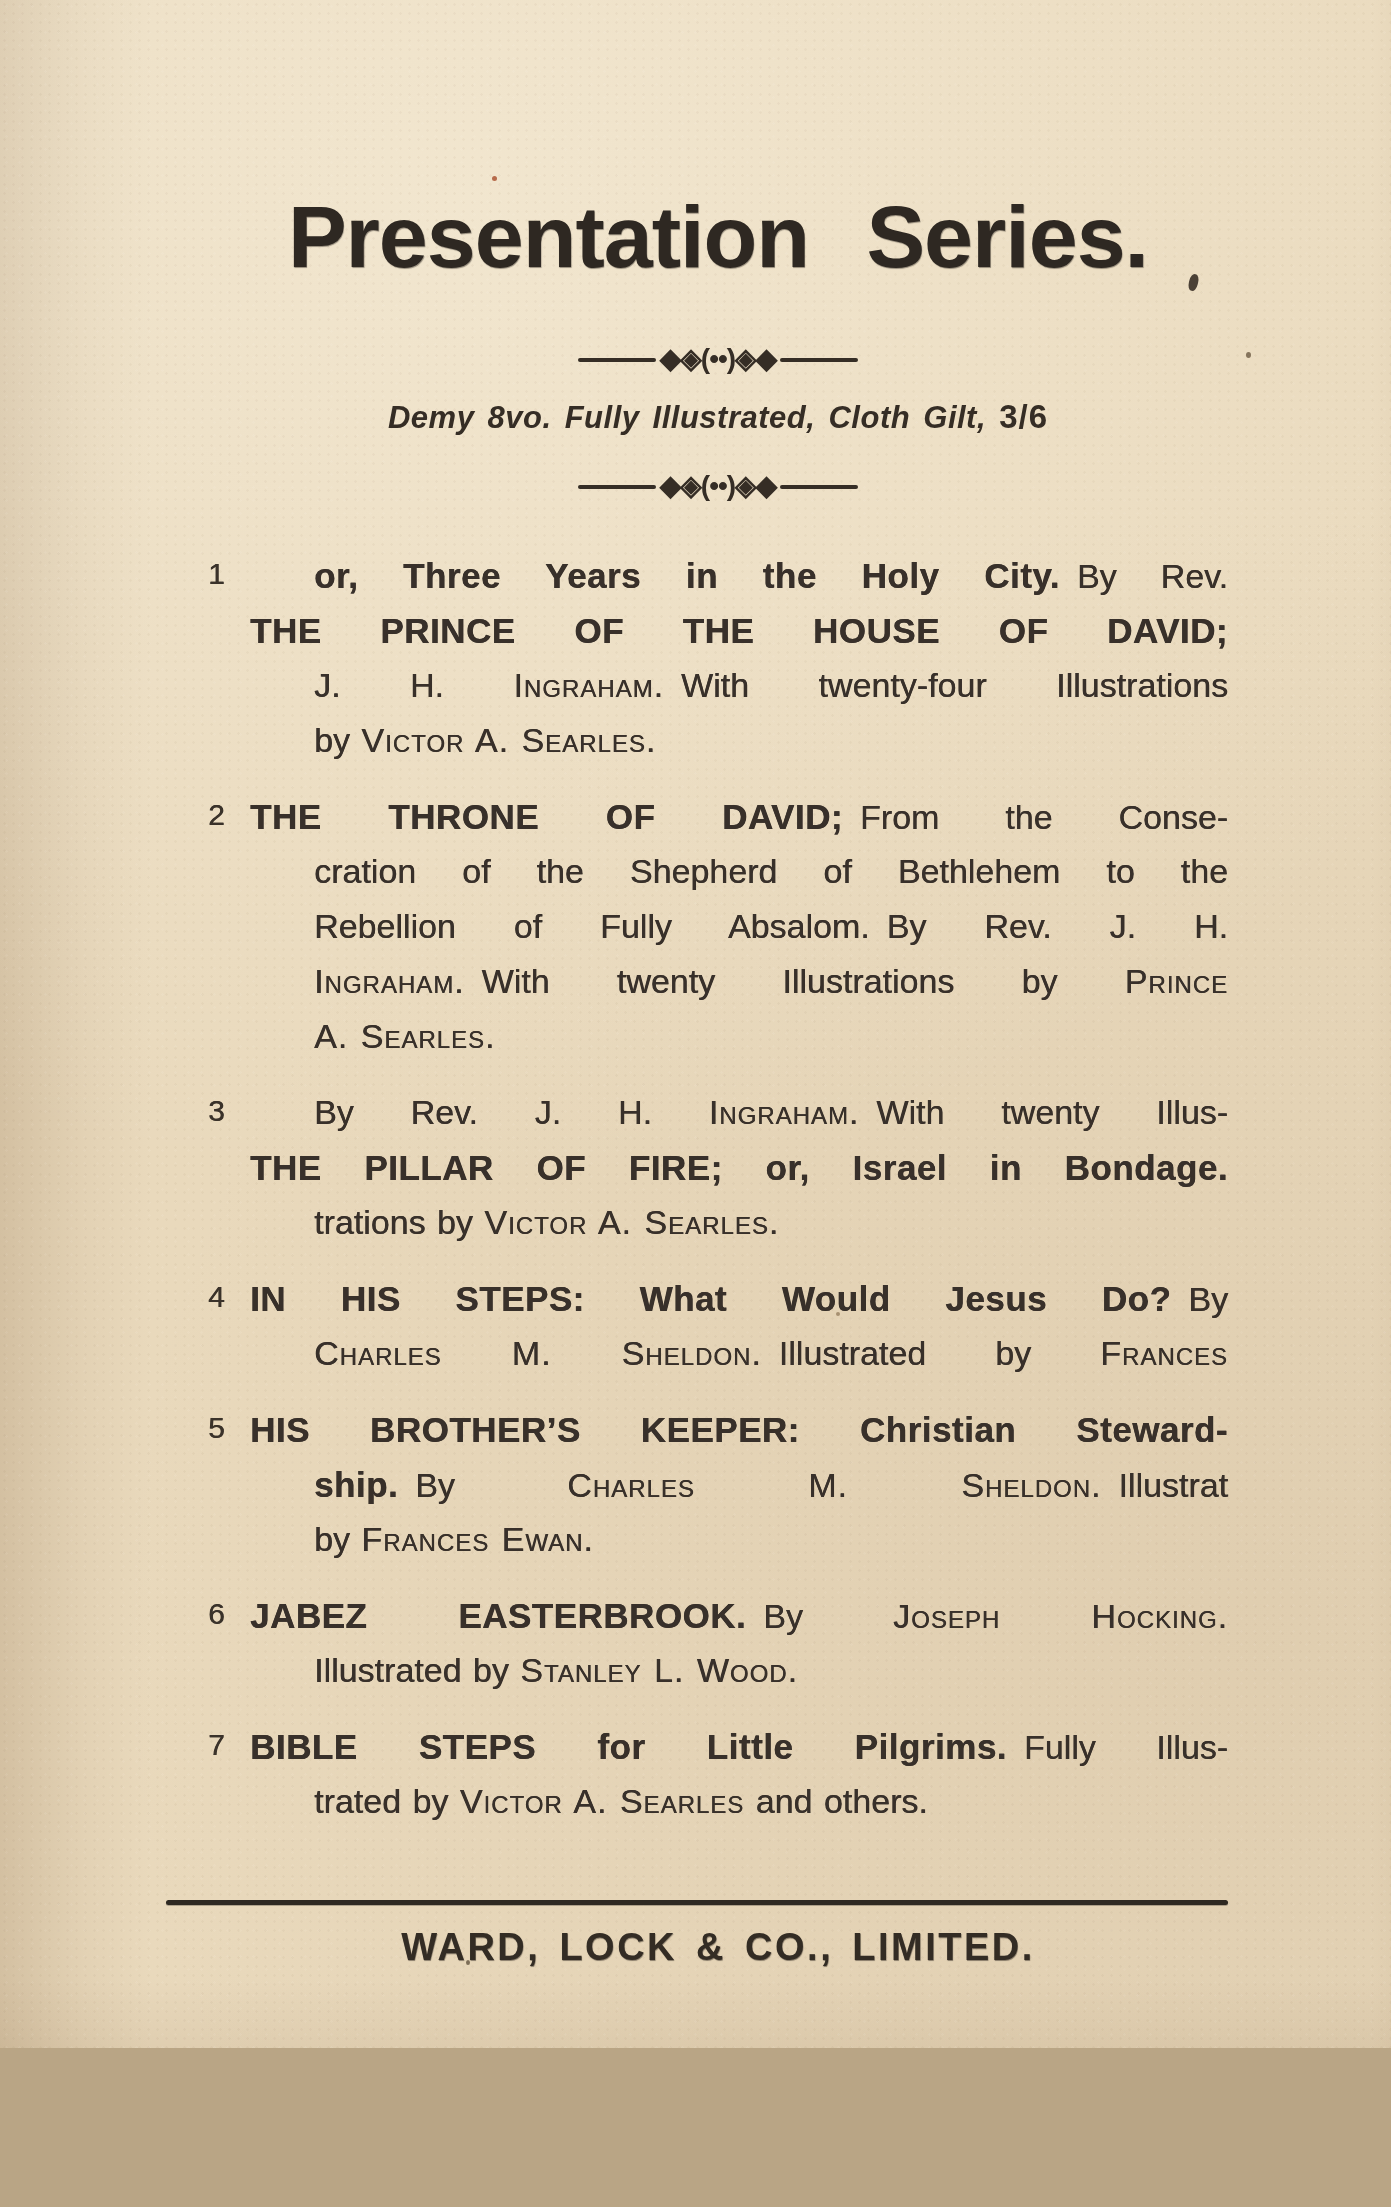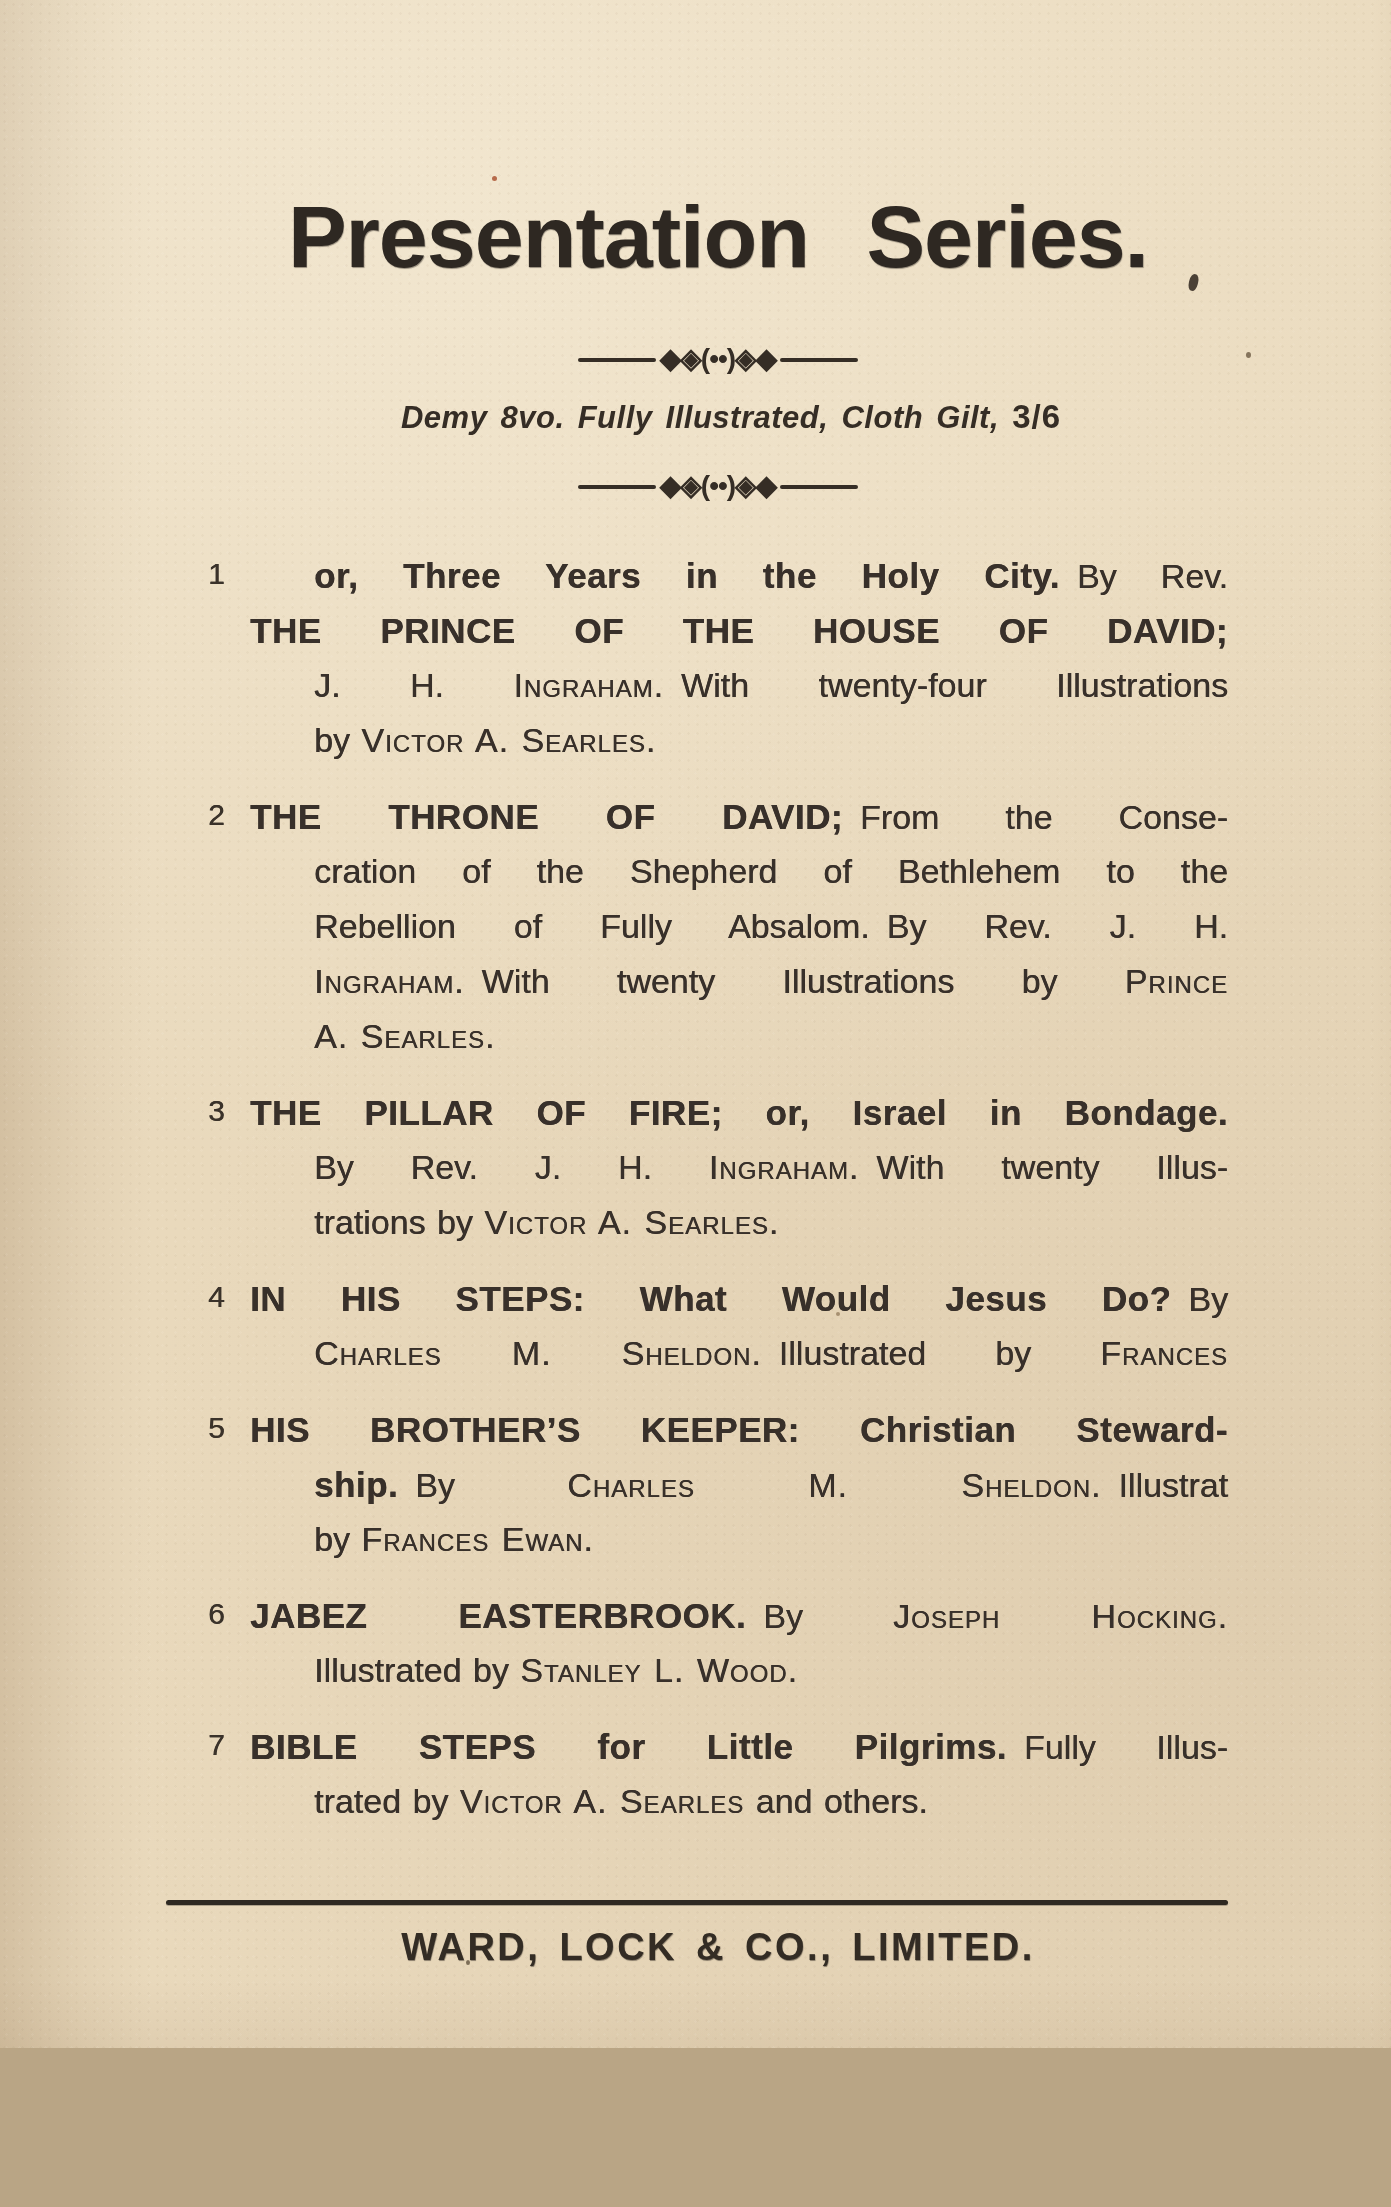--- a/index.html
+++ b/index.html
@@ -29,21 +29,21 @@
     color:#2e2822;text-shadow:0.6px 0.6px 0.8px rgba(46,40,34,0.45);
   }
 
   .ornament{position:absolute;width:100%;display:flex;align-items:center;justify-content:center;color:#352d25;}
   .orn-top{top:350px;}
   .orn-bottom{top:477px;}
   .orn-line{display:inline-block;width:78px;height:4px;background:#352d25;border-radius:2px;}
   .orn-glyphs{font-size:28px;line-height:20px;letter-spacing:-1px;padding:0 4px;font-weight:bold;transform:translateY(-1px);}
 
   .imprint{
-    position:absolute;left:13px;top:398px;width:100%;text-align:center;
+    position:absolute;left:0;top:398px;width:100%;text-align:center;
     font-style:italic;font-weight:bold;font-size:31px;letter-spacing:0.5px;word-spacing:4px;
     color:#352d25;white-space:nowrap;
   }
   .imprint .price{font-style:normal;font-size:33px;letter-spacing:1px;}
 
   .entries{position:absolute;left:0;top:548px;width:1020px;}
   .entry{position:relative;padding-left:106px;margin-bottom:21px;}
   .entry .num{
     position:absolute;left:0;top:9px;font-size:30px;color:#3a322a;
     text-shadow:0.4px 0 0 currentColor;
@@ -114,22 +114,22 @@
             <div class="line first jst"><span class="seg-b">THE THRONE OF DAVID;</span><span class="seg-r"> From the Conse-</span></div>
             <div class="line jst"><span class="seg-r">cration of the Shepherd of Bethlehem to the</span></div>
             <div class="line jst"><span class="seg-r">Rebellion of Fully Absalom.</span><span class="seg-r"> By Rev. J. H.</span></div>
             <div class="line jst"><span class="seg-sc">Ingraham.</span><span class="seg-r"> With twenty Illustrations by </span><span class="seg-sc">Prince</span></div>
             <div class="line"><span class="seg-sc">A. Searles.</span></div>
           </div>
         </div>
         <div class="entry">
           <span class="num">3</span>
           <div class="lines">
+            <div class="line jst"><span class="seg-r">By Rev. J. H. </span><span class="seg-sc">Ingraham.</span><span class="seg-r"> With twenty Illus-</span></div>
             <div class="line first jst"><span class="seg-b">THE PILLAR OF FIRE;</span><span class="seg-b"> or, Israel in Bondage.</span></div>
-            <div class="line jst"><span class="seg-r">By Rev. J. H. </span><span class="seg-sc">Ingraham.</span><span class="seg-r"> With twenty Illus-</span></div>
             <div class="line"><span class="seg-r">trations by </span><span class="seg-sc">Victor A. Searles.</span></div>
           </div>
         </div>
         <div class="entry">
           <span class="num">4</span>
           <div class="lines">
             <div class="line first jst"><span class="seg-b">IN HIS STEPS: What Would Jesus Do?</span><span class="seg-r"> By</span></div>
             <div class="line jst"><span class="seg-sc">Charles M. Sheldon.</span><span class="seg-r"> Illustrated by </span><span class="seg-sc">Frances</span></div>
           </div>
         </div>

